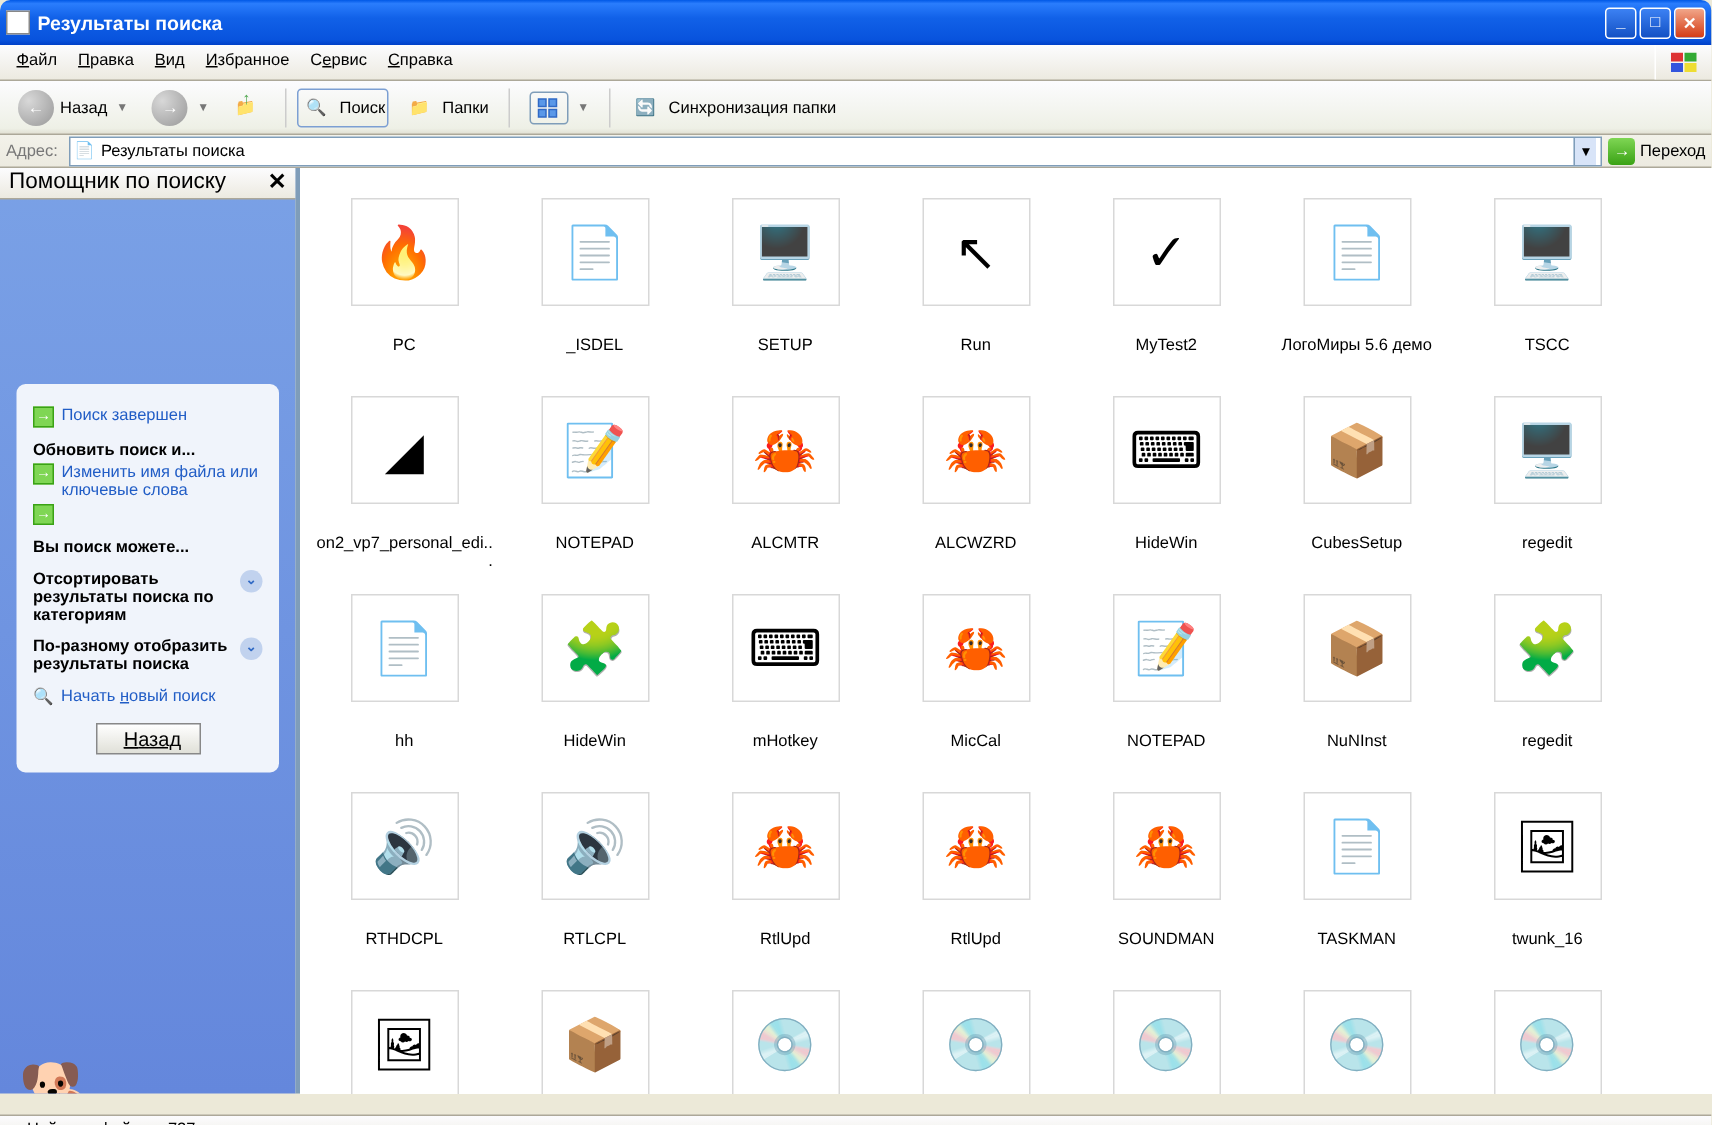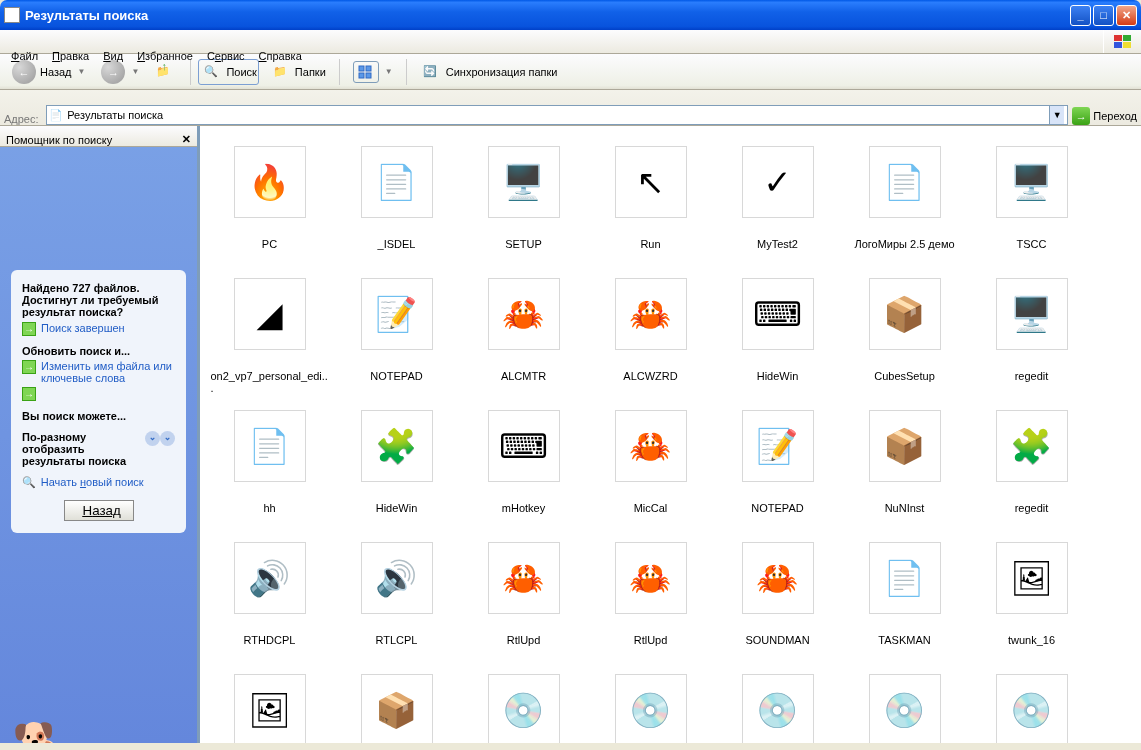--- a/index.html
+++ b/index.html
@@ -9,65 +9,65 @@
 .titlebar { height: 30px; background: linear-gradient(to bottom, #0058e6 0%, #2a7dfd 8%, #1161e8 40%, #0853dd 88%, #0040c8 100%); display: flex; align-items: center; padding: 0 4px; color: #fff; border-radius: 7px 7px 0 0; }
 .titlebar .ticon { width: 16px; height: 16px; background: #fff; border: 1px solid #888; margin-right: 5px; display:inline-block; }
 .titlebar .title { font-weight: bold; font-size: 13px; flex: 1; }
 .titlebar .btns { display: flex; gap: 2px; }
 .titlebar .btn { width: 21px; height: 21px; border-radius: 3px; border: 1px solid #fff; display:flex; align-items:center; justify-content:center; color:#fff; font-weight:bold; font-size:11px; }
 .btn-min,.btn-max { background: linear-gradient(to bottom,#3c81f3,#1351c4); }
 .btn-close { background: linear-gradient(to bottom,#f1a689,#d43b15); }
 
 
 .menubar { height: 24px; background: linear-gradient(to bottom,#fcfcfe,#eceae0); border-bottom:1px solid #aca899; display:flex; align-items:stretch; padding:0 4px; position:relative;}
-.menubar .mi { padding:20px 7px; cursor:default; }
+.menubar .mi { padding:4px 7px; cursor:default; }
 .menubar .mi u { text-decoration: underline; }
 .menubar .logo { position:absolute; right:0; top:0; bottom:0; width:38px; background:linear-gradient(to bottom,#fcfcfe,#eceae0); border-left:1px solid #fff; display:flex; align-items:center; justify-content:center; }
 
 
 .toolbar { height: 36px; background: linear-gradient(to bottom,#fcfcfe,#eef0e6 90%,#e2e1d4); border-bottom:1px solid #aca899; display:flex; align-items:center; padding:2px 6px; gap:4px; }
 .tbtn { display:flex; align-items:center; gap:4px; padding:3px 6px; border-radius:3px; cursor:default;}
 .tbtn .circ { width:24px; height:24px; border-radius:50%; background: radial-gradient(circle at 30% 30%,#bfe56f,#6cb516); display:flex; align-items:center; justify-content:center; color:#fff; font-weight:bold;}
 .tbtn .circ.gray { background: radial-gradient(circle at 30% 30%,#d8d8d8,#989898); }
 .tbtn .drop { font-size:8px; color:#777; margin-left:2px;}
 .sep { width:1px; height:26px; background:#ccc; margin:0 3px;}
 .tool-icon { width:22px; height:22px; display:flex; align-items:center; justify-content:center; }
 .search-box { border:1px solid #7c9fd3; border-radius:3px; padding:1px; display:flex; align-items:center;}
 
 
-.addrbar { height:36px; background: linear-gradient(to bottom,#f3f2ea,#eceae0); border-bottom:1px solid #aca899; display:flex; align-items:flex-end; padding:0 4px; gap:4px;}
+.addrbar { height:22px; background: linear-gradient(to bottom,#f3f2ea,#eceae0); border-bottom:1px solid #aca899; display:flex; align-items:center; padding:0 4px; gap:4px;}
 .addrbar .lbl { color:#777; margin-right:3px; }
 .addrbar .field { flex:1; background:#fff; border:1px solid #7f9db9; height:20px; display:flex; align-items:center; padding:0 3px; gap:4px; }
 .addrbar .field .dd { margin-left:auto; width:15px; text-align:center; background:#d8e4f8; border-left:1px solid #7f9db9; height:18px; line-height:18px; font-size:9px;}
 .gobtn { display:flex; align-items:center; gap:3px; color:#000; }
 .gobtn .gicon { width:18px; height:18px; background:linear-gradient(to bottom,#7fd654,#3aa215); border-radius:3px; color:#fff; text-align:center; line-height:18px; font-weight:bold;}
 
 
 .body { display:flex; height: calc(100% - 30px - 24px - 36px - 24px - 19px); }
 
 
 .sidebar { width:198px; background:linear-gradient(to bottom,#7aa1e6,#6487dc); position:relative; overflow:hidden; border-right:1px solid #7f9db9;}
-.side-header { height:21px; background: linear-gradient(to bottom,#fcfcfe,#eceae0); border-bottom:1px solid #aca899; display:flex; align-items:flex-end; padding:0 6px; font-size:11px;}
+.side-header { height:21px; background: linear-gradient(to bottom,#fcfcfe,#eceae0); border-bottom:1px solid #aca899; display:flex; align-items:flex-start; padding:0 6px; font-size:15px;}
 .side-header .x { margin-left:auto; font-family:Arial; font-weight:bold; cursor:default;}
 .side-body { padding:0; position:relative; height:100%;}
 .panel { margin:11px; background:#f0f4fb; border-radius:6px; padding:12px 11px; font-size:11px; position:relative; top:112px;}
 .panel .bold { font-weight:bold; margin-bottom:4px; }
 .panel .link { color:#215dc6; cursor:pointer; display:flex; align-items:flex-start; gap:5px; margin:3px 0;}
 .panel .sq { width:14px; height:14px; background:#7fd654; border:1px solid #3aa215; color:#fff; text-align:center; line-height:12px; font-size:10px; flex-shrink:0;}
 .panel .section { font-weight:bold; margin-top:9px;}
 .panel .chev { float:right; background:#c1d2ee; border-radius:50%; width:15px; height:15px; text-align:center; line-height:13px; font-size:9px; color:#316ac5;}
 .panel .nazad { display:block; margin:11px auto 0; background: linear-gradient(to bottom,#fff,#e0e0d8); border:1px solid #888; padding:2px 18px; text-decoration:underline; cursor:pointer; text-align:center; width:70px;}
 .dog{ position:absolute; bottom:2px; left:12px; font-size:45px;}
 
 
 .filearea { flex:1; background:#fff; border-left:2px solid #7f9db9; overflow-y:scroll; padding:10px 6px;}
 .grid { display:flex; flex-wrap:wrap; }
 .item { width:127px; height:132px; display:flex; flex-direction:column; align-items:center; justify-content:flex-start; padding-top:10px; cursor:default;}
 .item .icon { width:72px; height:72px; border:1px solid #d8d8d8; display:flex; align-items:center; justify-content:center; font-size:34px; margin-bottom:20px; overflow:hidden;}
-.item .label { text-align:left; font-size:11px; max-width:118px; word-break:break-word; }
+.item .label { text-align:right; font-size:11px; max-width:118px; word-break:break-word; }
 
 
 .status { height:19px; background: linear-gradient(to bottom,#fcfcfe,#eceae0); border-top:1px solid #aca899; display:flex; align-items:center; padding:0 18px; font-size:11px;margin-top:14px;}
 
 
 .filearea::-webkit-scrollbar { width:17px; }
 .filearea::-webkit-scrollbar-track { background:#f0f0e8; }
 .filearea::-webkit-scrollbar-thumb { background:linear-gradient(to right,#cdd8ee,#a3bce8); border:1px solid #7f9db9; }
 .filearea::-webkit-scrollbar-button { height:17px; background:linear-gradient(to bottom,#e0e8f8,#b0c4e8); border:1px solid #7f9db9;}
 
@@ -158,35 +158,34 @@
 </div>
 
 <div class="body">
   <div class="sidebar">
     <div class="side-header">
       <span>Помощник по поиску</span>
       <span class="x">✕</span>
     </div>
     <div class="side-body">
       <div class="panel">
-        <div class="bold">Найдено 727 файлов. Достигнут ли требуемый результат поиска?</div>
         <div class="link">
             <span class="sq">→</span>
             <span>Поиск завершен</span>
           </div>
         <div class="section">Обновить поиск и...</div>
         <div class="link">
             <span class="sq">→</span>
             <span>Изменить имя файла или ключевые слова</span>
           </div>
         <div class="link">
             <span class="sq">→</span>
           </div>
         <div class="section">Вы поиск можете...</div>
-        <div class="section" style="font-weight:bold;"><span class="chev">⌄</span></div>
+        <div class="section" style="font-weight:bold;"><span class="chev">⌄</span><span>Отсортировать результаты поиска по категориям</span></div>
         <div class="section" style="font-weight:bold;"><span class="chev">⌄</span><span>По-разному отобразить результаты поиска</span></div>
         <div class="link" style="margin-top:9px;">
             <span>🔍</span>
             <span>Начать <u>н</u>овый поиск</span>
           </div>
         <button class="nazad"><u>Н</u>азад</button>
       </div>
       <div class="dog">🐕</div>
     </div>
   </div>
@@ -208,21 +207,21 @@
         <div class="item">
           <div class="icon">↖</div>
           <div class="label">Run</div>
         </div>
         <div class="item">
           <div class="icon">✓</div>
           <div class="label">MyTest2</div>
         </div>
         <div class="item">
           <div class="icon">📄</div>
-          <div class="label">ЛогоМиры 2.5 демо</div>
+          <div class="label">ЛогоМиры 5.6 демо</div>
         </div>
         <div class="item">
           <div class="icon">🖥️</div>
           <div class="label">TSCC</div>
         </div>
         <div class="item">
           <div class="icon">◢</div>
           <div class="label">on2_vp7_personal_edi...</div>
         </div>
         <div class="item">

